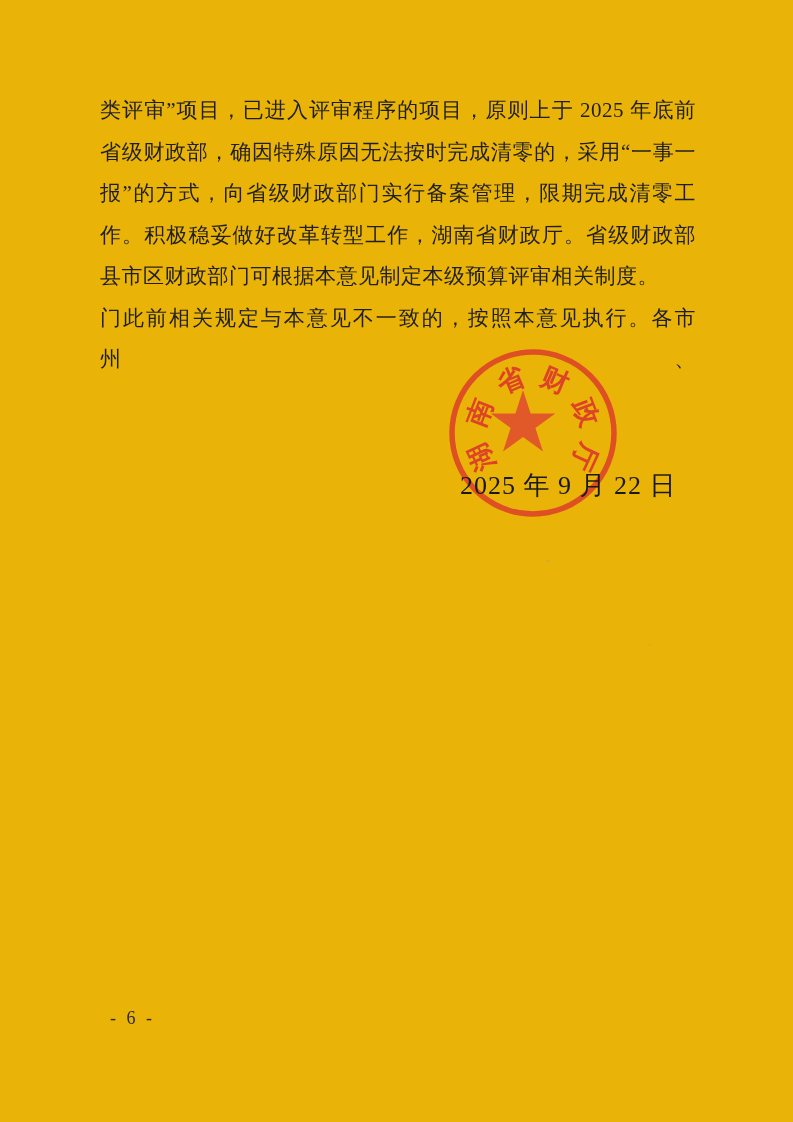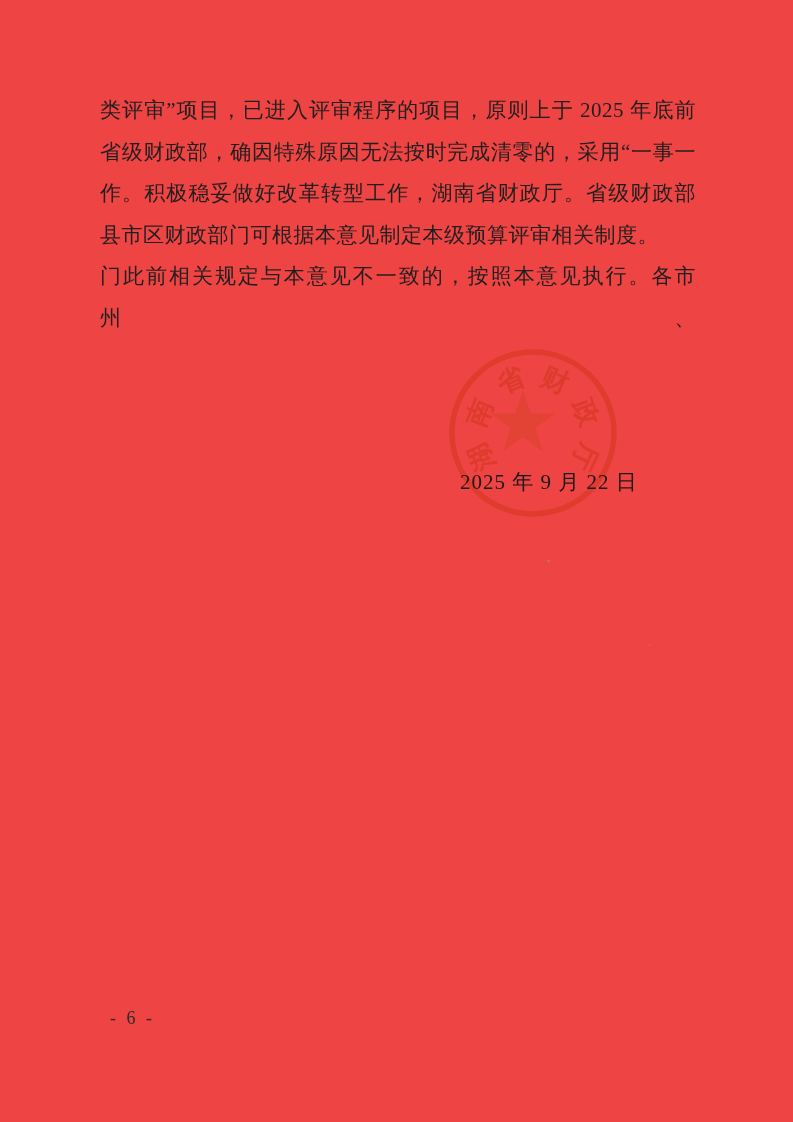--- a/index.html
+++ b/index.html
@@ -4,21 +4,21 @@
 <style>
   html, body {
     margin: 0;
     padding: 0;
     background: #ffffff;
   }
   .page {
     position: relative;
     width: 793px;
     height: 1122px;
-    background: #ef4444;
+    background: #eab308;
     overflow: hidden;
     font-family: "Liberation Serif", "DejaVu Serif", serif;
     color: #1f1f1f;
   }
   .body-text {
     position: absolute;
     left: 100px;
     top: 90px;
     width: 596px;
   }
@@ -39,21 +39,21 @@
     top: 429px;
     font-size: 22px;
     letter-spacing: 1px;
     color: #191919;
     z-index: 3;
   }
   .doc-date {
     position: absolute;
     left: 460px;
     top: 468px;
-    font-size: 21px;
+    font-size: 26px;
     letter-spacing: 1px;
     color: #191919;
     z-index: 3;
   }
   .seal {
     position: absolute;
     left: 449px;
     top: 349px;
     width: 168px;
     height: 168px;
@@ -84,20 +84,21 @@
   .speck-2 { left: 648px; top: 644px; opacity: 0.2; }
 </style>
 </head>
 <body>
 
 <div class="page">
 
   <div class="body-text">
     <div class="line">类评审”项目，已进入评审程序的项目，原则上于 2025 年底前</div>
     <div class="line">省级财政部，确因特殊原因无法按时完成清零的，采用“一事一</div>
+    <div class="line">报”的方式，向省级财政部门实行备案管理，限期完成清零工</div>
     <div class="line">作。积极稳妥做好改革转型工作，湖南省财政厅。省级财政部</div>
     <div class="line last">县市区财政部门可根据本意见制定本级预算评审相关制度。</div>
     <div class="line">门此前相关规定与本意见不一致的，按照本意见执行。各市州、</div>
   </div>
 
   <div class="seal">
     <svg width="168" height="168" viewBox="0 0 168 168">
       <circle cx="84" cy="84" r="81" fill="none" stroke="#dc3b2a" stroke-width="5.5" opacity="0.9"></circle>
       <polygon points="74,41 81.6,64.5 106.3,64.5 86.4,79 94,102.5 74,88 54,102.5 61.6,79 41.7,64.5 66.4,64.5" fill="#df4331" opacity="0.88"></polygon>
       <text x="84" y="36" text-anchor="middle" font-size="27" fill="#dc3b2a" transform="rotate(-115 84 84)">湖</text>

